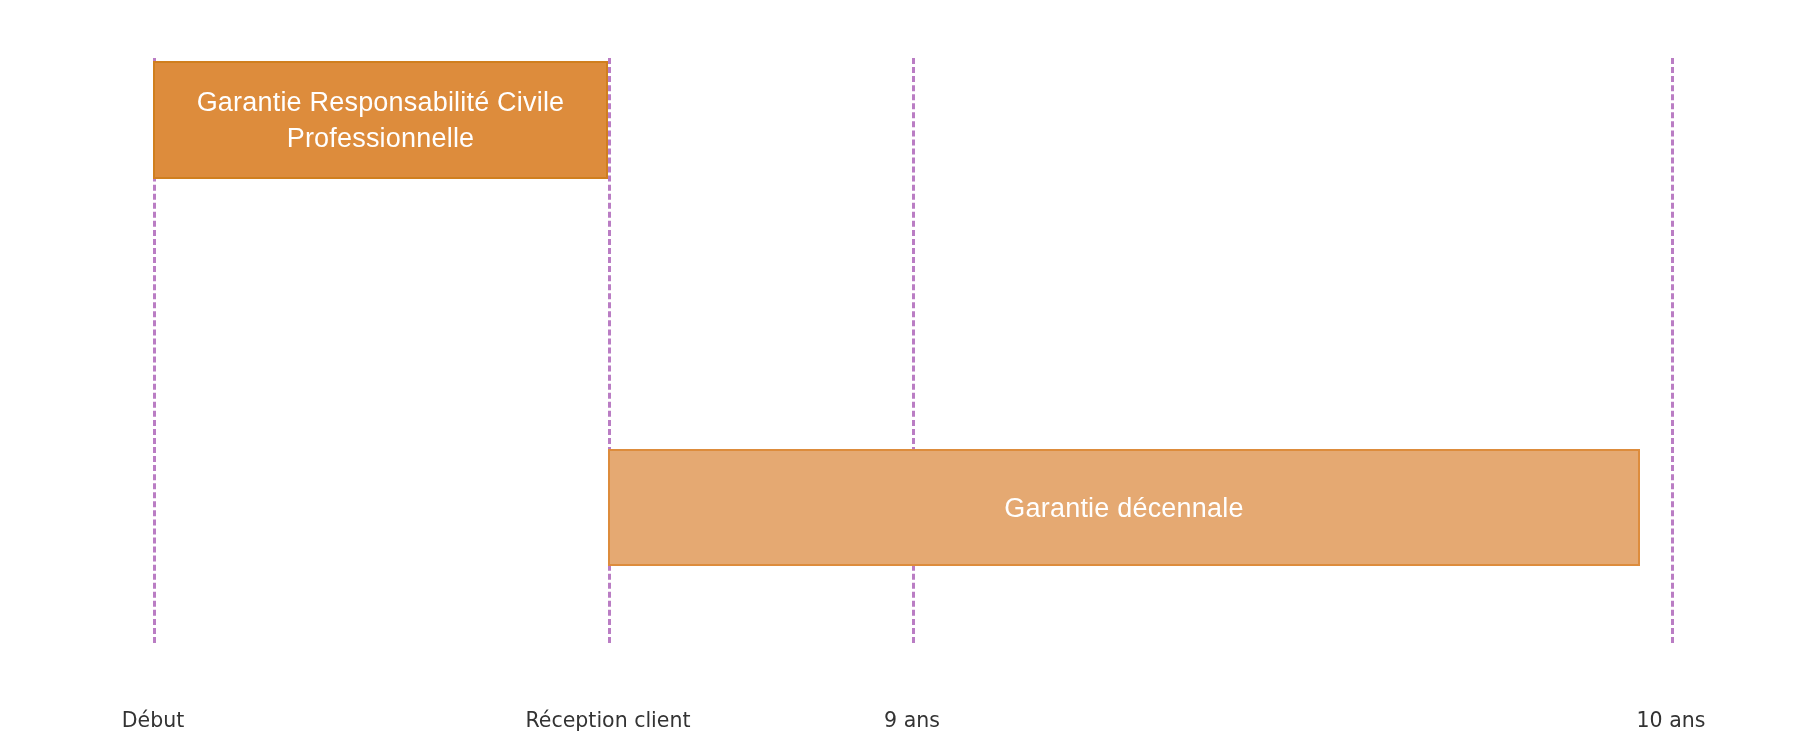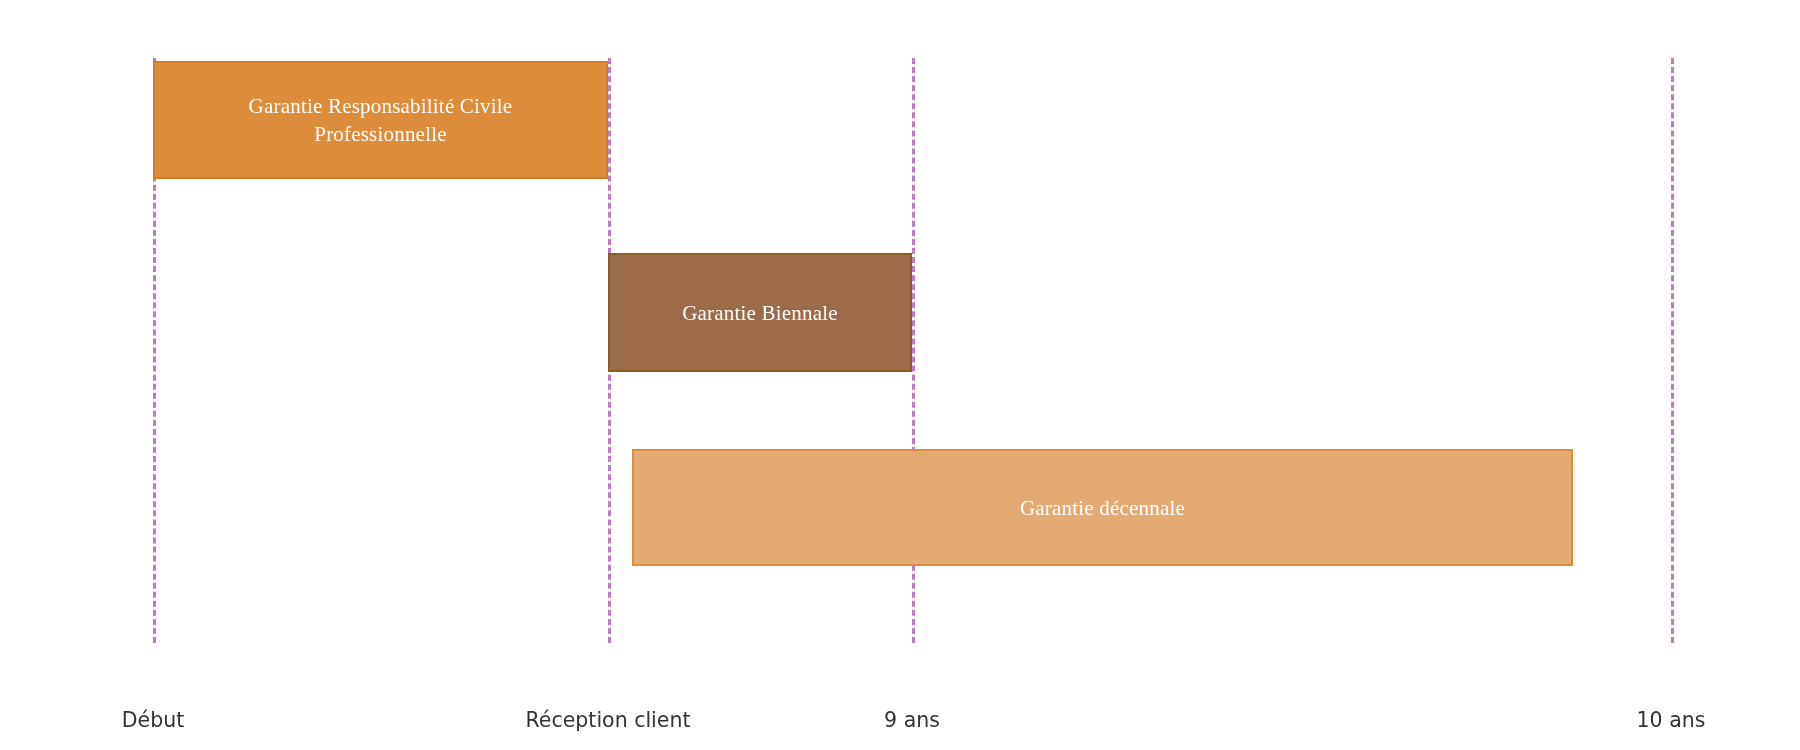--- a/index.html
+++ b/index.html
@@ -32,23 +32,23 @@
     border-width: 2px;
     border-style: solid;
     display: flex;
     align-items: center;
     justify-content: center;
     text-align: center;
     z-index: 3;
   }
   .bar-label {
     color: #ffffff;
-    font-size: 21px;
-    line-height: 28px;
-    font-family: Liberation Serif, serif;
+    font-size: 27px;
+    line-height: 36px;
+    font-family: Liberation Sans, sans-serif;
     letter-spacing: 0.2px;
     white-space: pre-line;
     pointer-events: none;
   }
   
   .tick {
     position: absolute;
     text-align: center;
     color: #333333;
     font-size: 20.5px;
@@ -65,25 +65,22 @@
   <div class="milestone-line" style="left:153px; top:58px; height:585px;"></div>
   <div class="milestone-line" style="left:608px; top:58px; height:585px;"></div>
   <div class="milestone-line" style="left:912px; top:58px; height:585px;"></div>
   <div class="milestone-line" style="left:1671px; top:58px; height:585px;"></div>
 
   <div class="bar" style="left:153px; top:61px; width:455px; height:118px; background:#DD8C3C; border-color:#D07F1E;">
     <span class="bar-label">Garantie Responsabilité Civile
 Professionnelle</span>
   </div>
 
-  <div class="bar" style="left:608px; top:253px; width:304px; height:119px; background:#9C6B4A; border-color:#8A5A2B;">
-    <span class="bar-label">Garantie Biennale</span>
-  </div>
 
-  <div class="bar" style="left:632px; top:449px; width:941px; height:117px; background:#E5A972; border-color:#DD8C3C;">
+  <div class="bar" style="left:608px; top:449px; width:1032px; height:117px; background:#E5A972; border-color:#DD8C3C;">
     <span class="bar-label">Garantie décennale</span>
   </div>
 
   <div class="tick" style="left:3px; top:683px; width:300px;">
     <div>Début</div>
     
   </div>
 
   <div class="tick" style="left:458px; top:683px; width:300px;">
     <div>Réception client</div>

